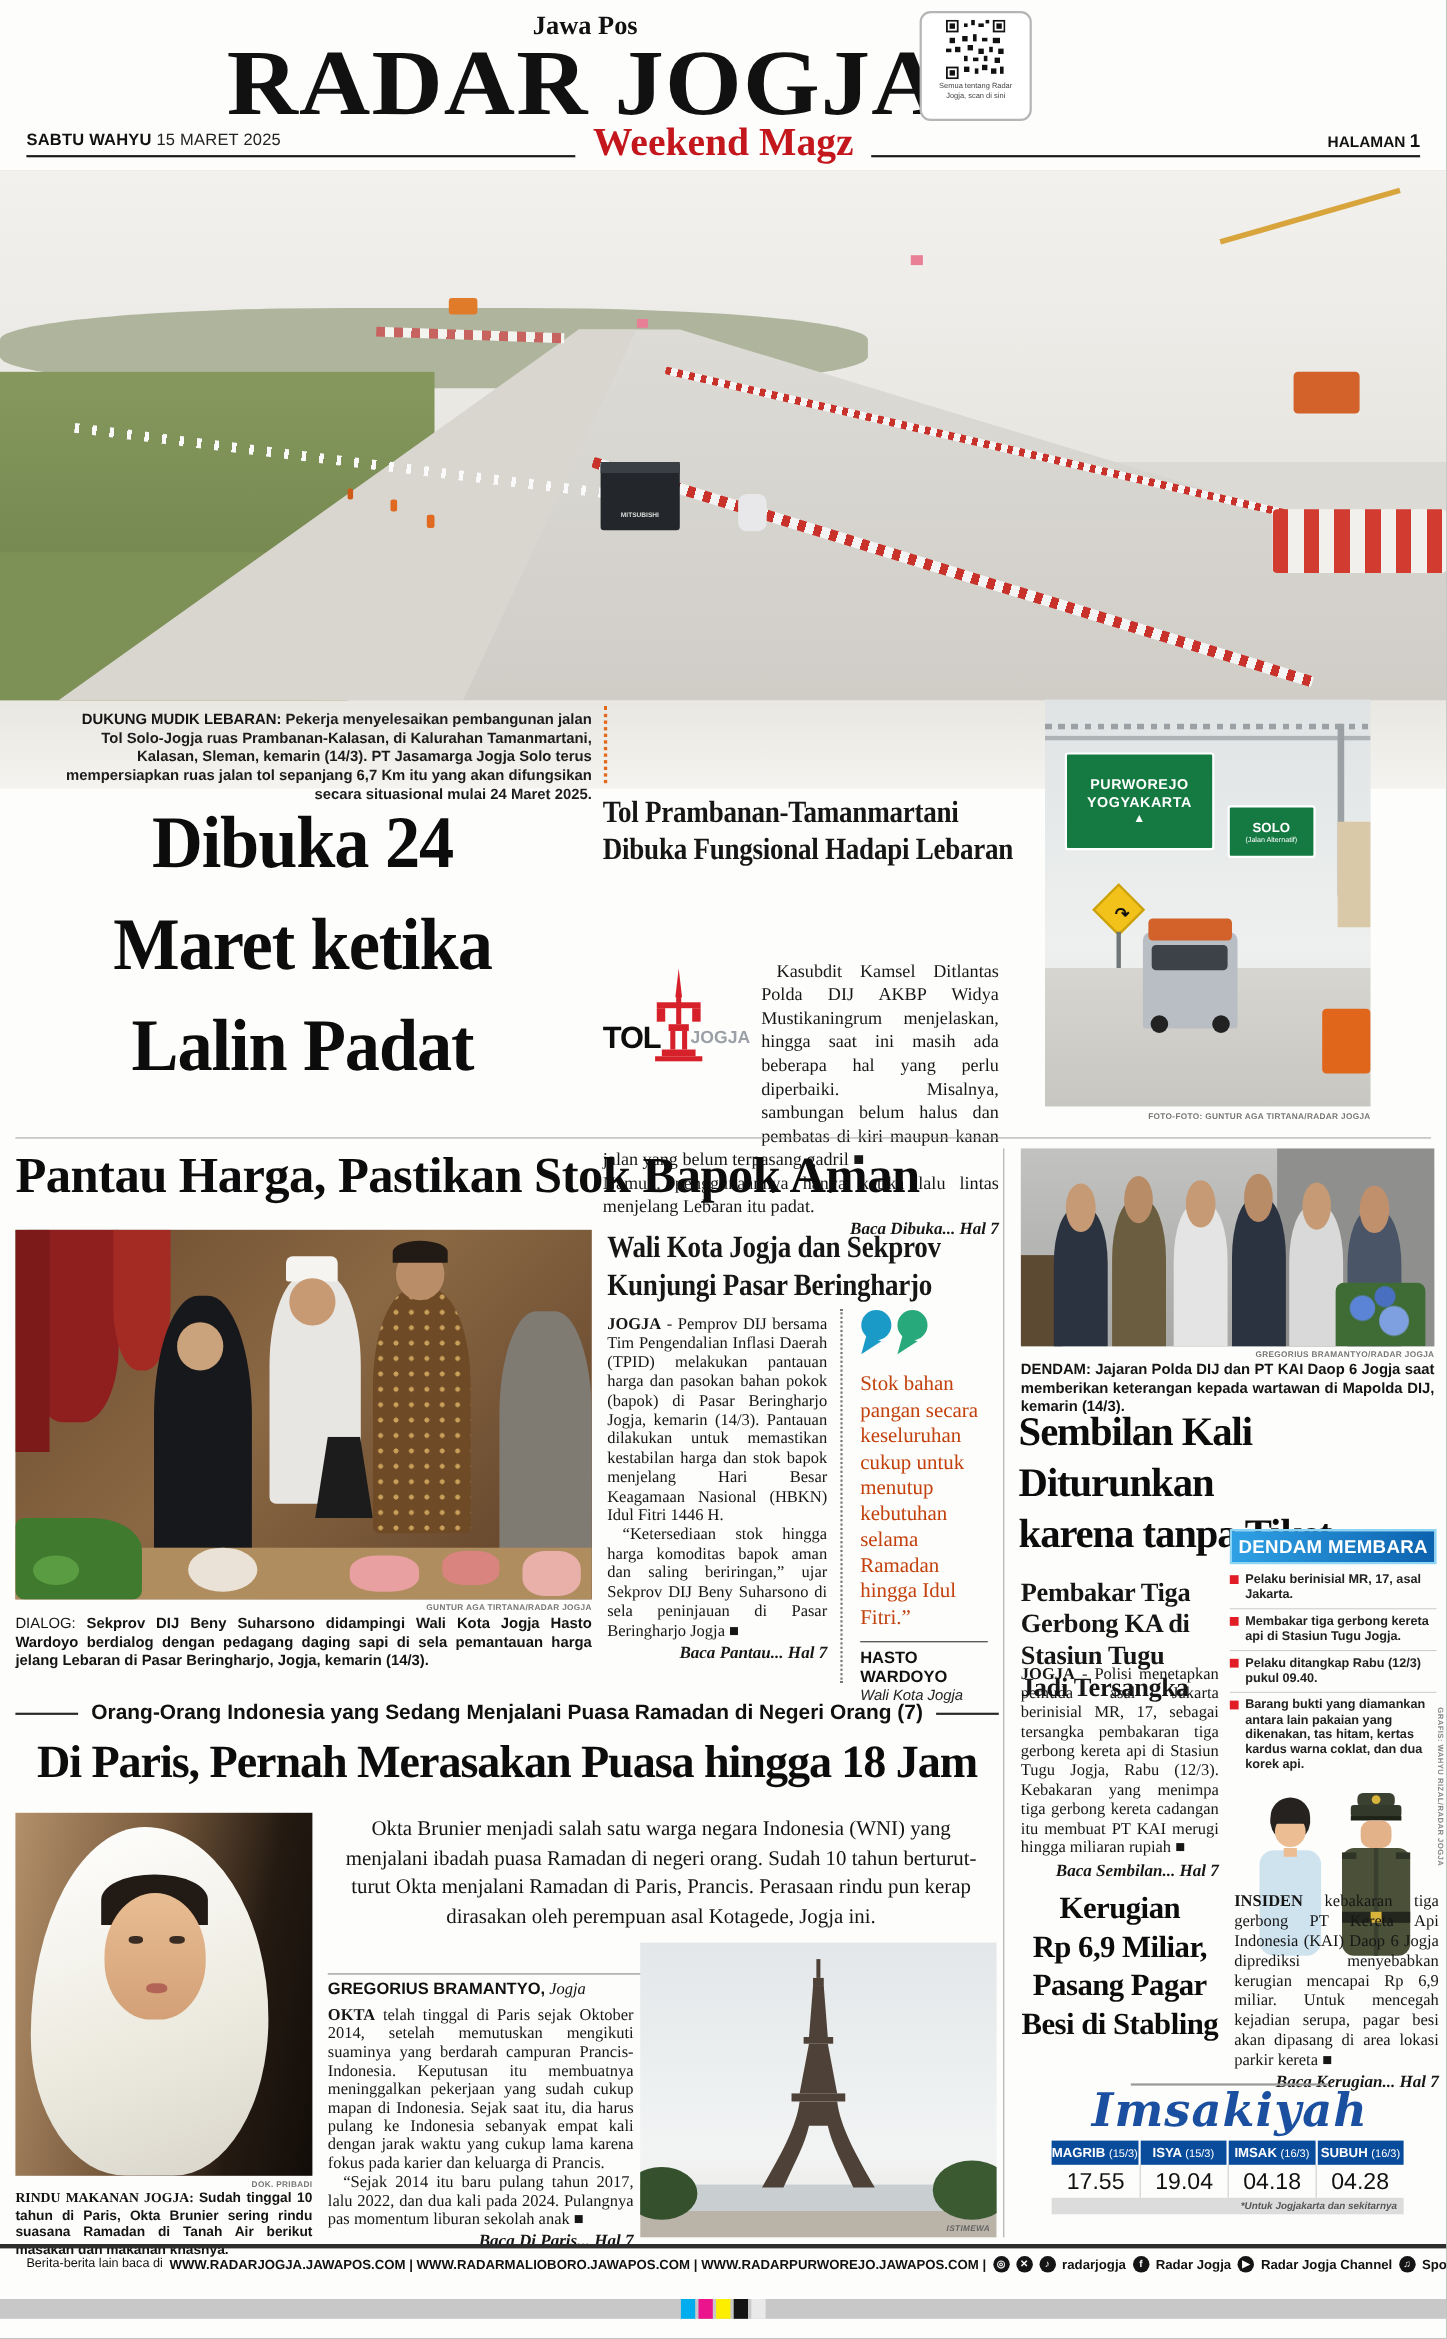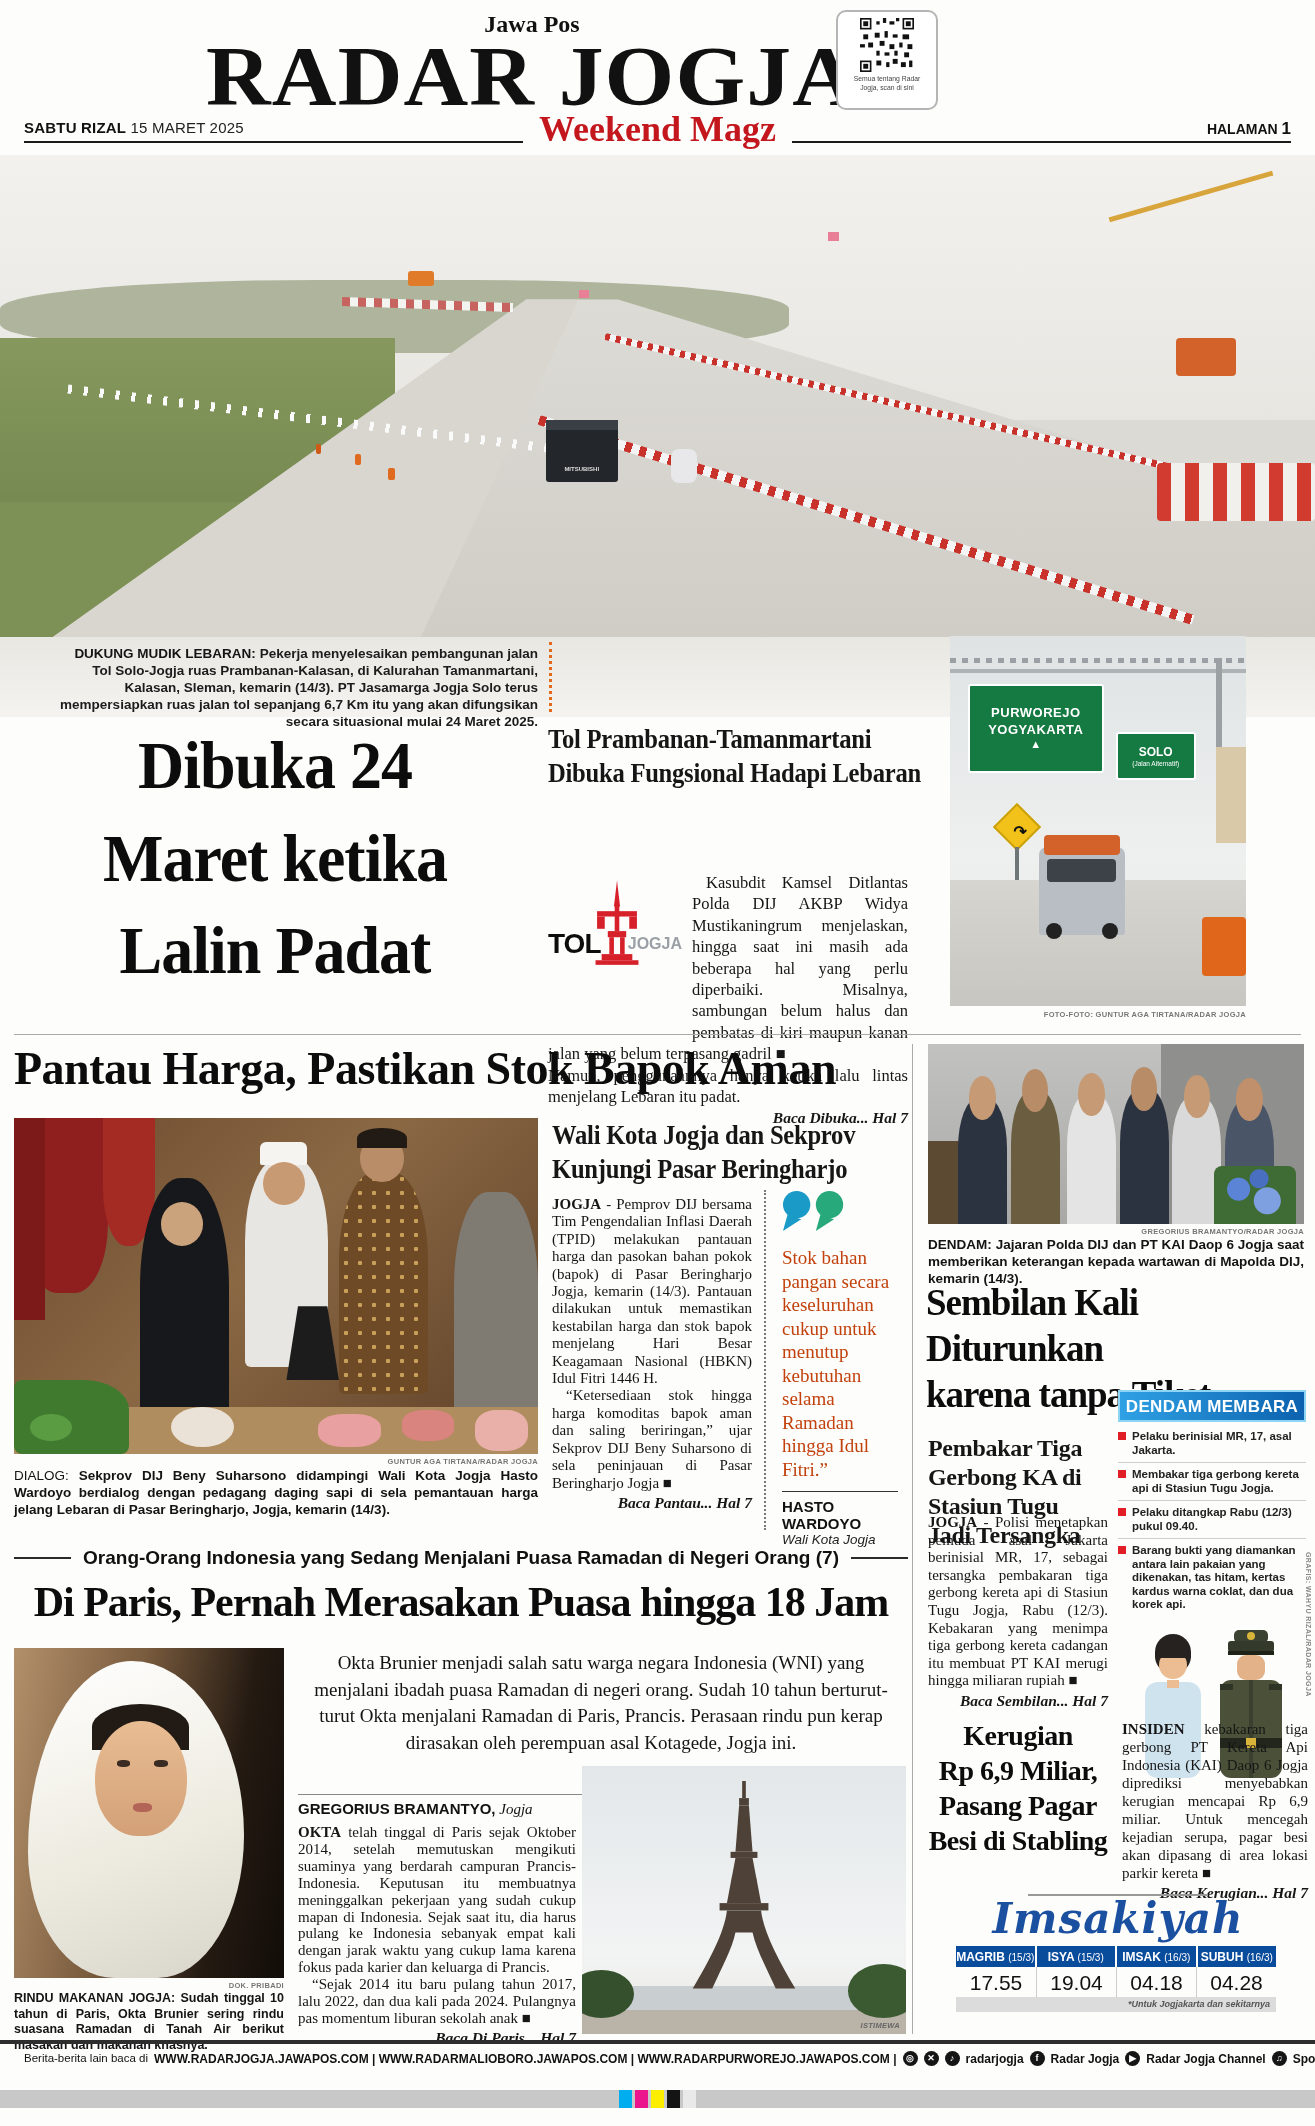--- a/index.html
+++ b/index.html
@@ -131,21 +131,21 @@
       <rect x="27" y="1" width="5" height="5" fill="#fff"></rect>
         <rect x="28" y="2" width="3" height="3" fill="#111"></rect>
       <rect x="1" y="27" width="5" height="5" fill="#fff"></rect>
         <rect x="2" y="28" width="3" height="3" fill="#111"></rect>
     </svg>
     <div class="qr-caption">Semua tentang Radar Jogja, scan di sini</div>
   </div>
 
   <div class="abs mast-rule"></div>
   <div class="abs date-left">
-    <span>SABTU RIZAL</span><span class="lite"> 15 MARET 2025</span>
+    <span>SABTU WAHYU</span><span class="lite"> 15 MARET 2025</span>
   </div>
   <div class="abs page-right">
     <span>HALAMAN </span><span class="num">1</span>
   </div>
   <div class="abs edition-wrap">
     <span>Weekend Magz</span>
   </div>
 
   <div class="scene" style="left:0; top:155px; width:1315px; height:482px; background:#dcdad4;">
     <div style="left:0;top:0;width:100%;height:55%;background:linear-gradient(#f2f1ee,#e7e6e1);"></div>
@@ -406,21 +406,21 @@
   <div class="scene" style="left:14px; top:1648px; width:270px; height:330px; background:linear-gradient(100deg,#b3906b 0%,#7a5c3e 40%,#241a12 75%,#120d08 100%);">
     <div style="left:5%;top:4%;width:80%;height:96%;background:linear-gradient(160deg,#ffffff,#eceade 60%,#d8d4ca);border-radius:48% 52% 40% 40% / 60% 55% 45% 40%;"></div>
     <div style="left:29%;top:17%;width:36%;height:14%;background:#221a14;border-radius:50% 50% 0 0;"></div>
     <div style="left:30%;top:22%;width:34%;height:35%;background:linear-gradient(#e9bd93,#d3a077);border-radius:50% 50% 46% 46%;"></div>
     <div style="left:38%;top:34%;width:5%;height:2%;background:#3a2c22;border-radius:40%;"></div>
     <div style="left:52%;top:34%;width:5%;height:2%;background:#3a2c22;border-radius:40%;"></div>
     <div style="left:44%;top:47%;width:7%;height:2.6%;background:#b26457;border-radius:40%;"></div>
   </div>
   <div class="abs credit" style="left:14px; top:1981px; width:270px;">DOK. PRIBADI</div>
   <div class="abs cap-sm" style="left:14px; top:1991px; width:270px;">
-    <span style="font-weight:800;">RINDU MAKANAN JOGJA: </span><span>Sudah tinggal 10 tahun di Paris, Okta Brunier sering rindu suasana Ramadan di Tanah Air berikut masakan dan makanan khasnya.</span>
+    <span style="font-weight:800;font-family:Liberation Serif, serif;">RINDU MAKANAN JOGJA: </span><span>Sudah tinggal 10 tahun di Paris, Okta Brunier sering rindu suasana Ramadan di Tanah Air berikut masakan dan makanan khasnya.</span>
   </div>
 
   <div class="abs" style="left:298px; top:1650px; width:606px; text-align:center; font:400 19px/26.5px 'Liberation Serif',serif; color:#141414;">Okta Brunier menjadi salah satu warga negara Indonesia (WNI) yang menjalani ibadah puasa Ramadan di negeri orang. Sudah 10 tahun berturut-turut Okta menjalani Ramadan di Paris, Prancis. Perasaan rindu pun kerap dirasakan oleh perempuan asal Kotagede, Jogja ini.</div>
 
   <div class="abs" style="left:298px; top:1794px; width:310px; border-top:1.5px solid #888; padding-top:5px;">
     <span style="font:700 15px/1 'Liberation Sans',sans-serif;">GREGORIUS BRAMANTYO,</span><span style="font:italic 400 15px/1 'Liberation Serif',serif;"> Jogja</span>
   </div>
 
   <div class="abs body" style="left:298px; top:1824px; width:278px; font-size:15px; line-height:16.9px;">
     <p class="first"><span class="dateline">OKTA</span><span> telah tinggal di Paris sejak Oktober 2014, setelah memutuskan mengikuti suaminya yang berdarah campuran Prancis-Indonesia. Keputusan itu membuatnya meninggalkan pekerjaan yang sudah cukup mapan di Indonesia. Sejak saat itu, dia harus pulang ke Indonesia sebanyak empat kali dengan jarak waktu yang cukup lama karena fokus pada karier dan keluarga di Prancis.</span></p>

